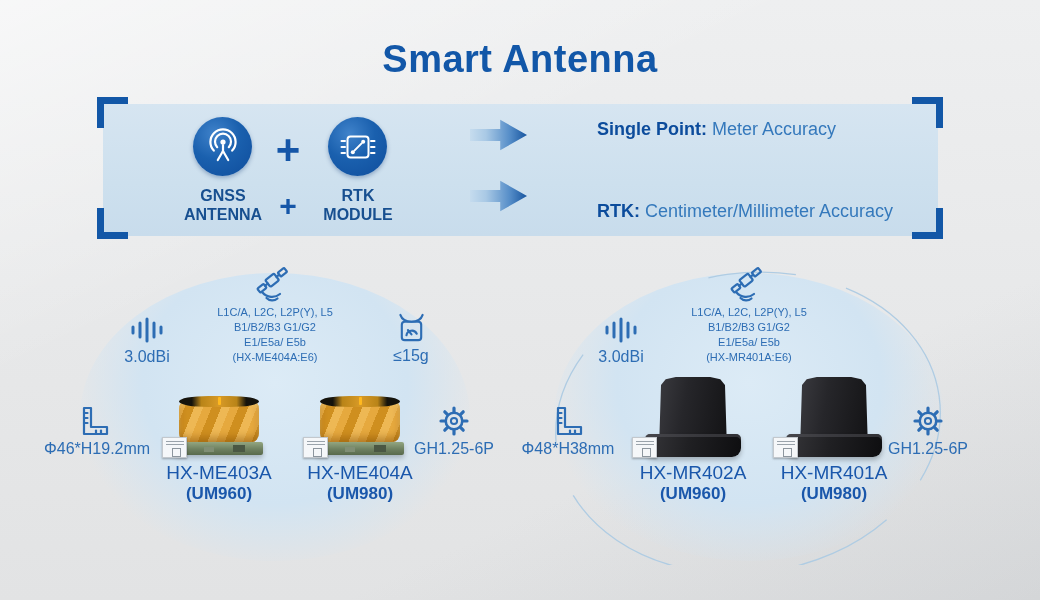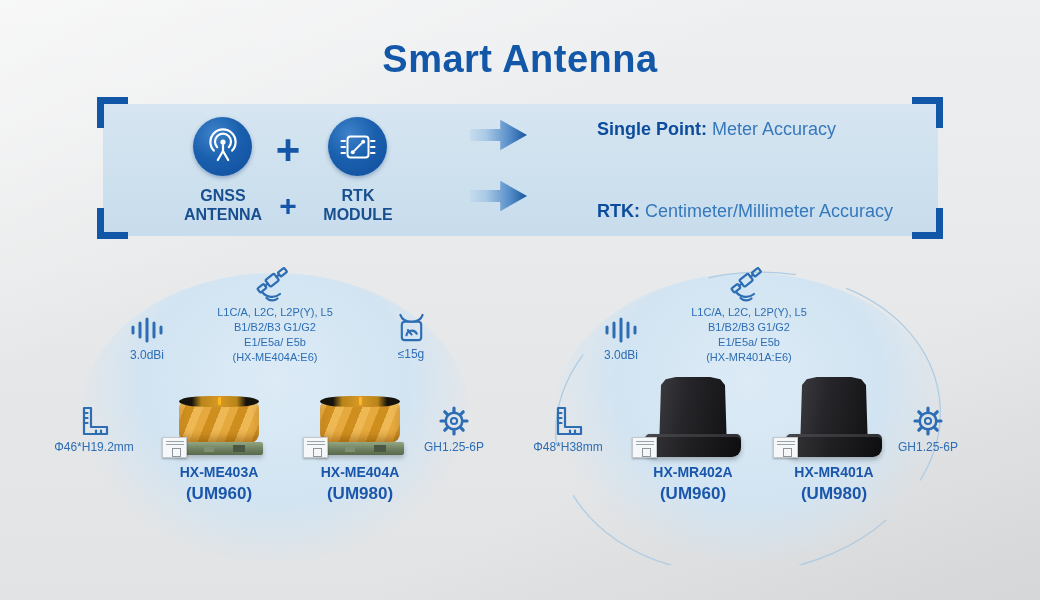--- a/index.html
+++ b/index.html
@@ -79,36 +79,36 @@
   .group.g0 { left:52px; } .group.g1 { left:526px; }
 
   .blob {
     position:absolute; left:28px; top:18px; width:390px; height:288px;
     border-radius:50%;
     background:radial-gradient(ellipse at 50% 38%, #dcebf6 0%, #d2e4f2 48%, rgba(210,227,242,0) 74%);
   }
   .arc-svg { position:absolute; left:0; top:0; }
 
   .spec { position:absolute; text-align:center; color:#2d6db4; }
-  .spec .spec-text { font-size:12px; margin-top:3px; white-space:nowrap; }
+  .spec .spec-text { font-size:16px; margin-top:3px; white-space:nowrap; }
   .spec-sat  { left:197px; top:12px;  width:52px; }
   .spec-gain { left:51px;  top:60px;  width:88px; }
   .spec-wgt  { left:315px; top:58px;  width:88px; }
   .spec-dim  { left:-8px;  top:150px; width:100px; }
   .spec-conn { left:352px; top:150px; width:100px; }
 
   .freq {
     position:absolute; left:84px; top:50px; width:278px;
     text-align:center; font-size:11px; line-height:15px; color:#2d6db4;
   }
 
   .product { position:absolute; top:122px; width:110px; display:flex; flex-direction:column; align-items:center; }
   .product.p0 { left:112px; } .product.p1 { left:226px;margin-left:27px; }
   .ant-area { height:80px; width:100%; display:flex; align-items:flex-end; justify-content:center; position:relative; }
-  .pname { margin-top:5px; font-size:14px; font-weight:bold; color:#1a57ab; line-height:21px; text-align:center; white-space:nowrap; }
+  .pname { margin-top:5px; font-size:19px; font-weight:normal; color:#1a57ab; line-height:21px; text-align:center; white-space:nowrap; }
   .pmod  { font-size:17px; font-weight:bold; color:#1a57ab; line-height:21px; text-align:center; white-space:nowrap; }
 
   
   .ant-y { position:relative; width:88px; height:62px; }
   .ant-y .body {
     position:absolute; left:4px; top:5px; width:80px; height:42px;
     border-radius:7px/9px;
     background:repeating-linear-gradient(112deg, #e6a93e 0 8px, #cf8f1f 8px 17px, #eeb854 17px 25px);
     box-shadow:inset 0 -5px 7px rgba(110,60,0,.38), inset 0 3px 4px rgba(255,225,150,.55);
   }

